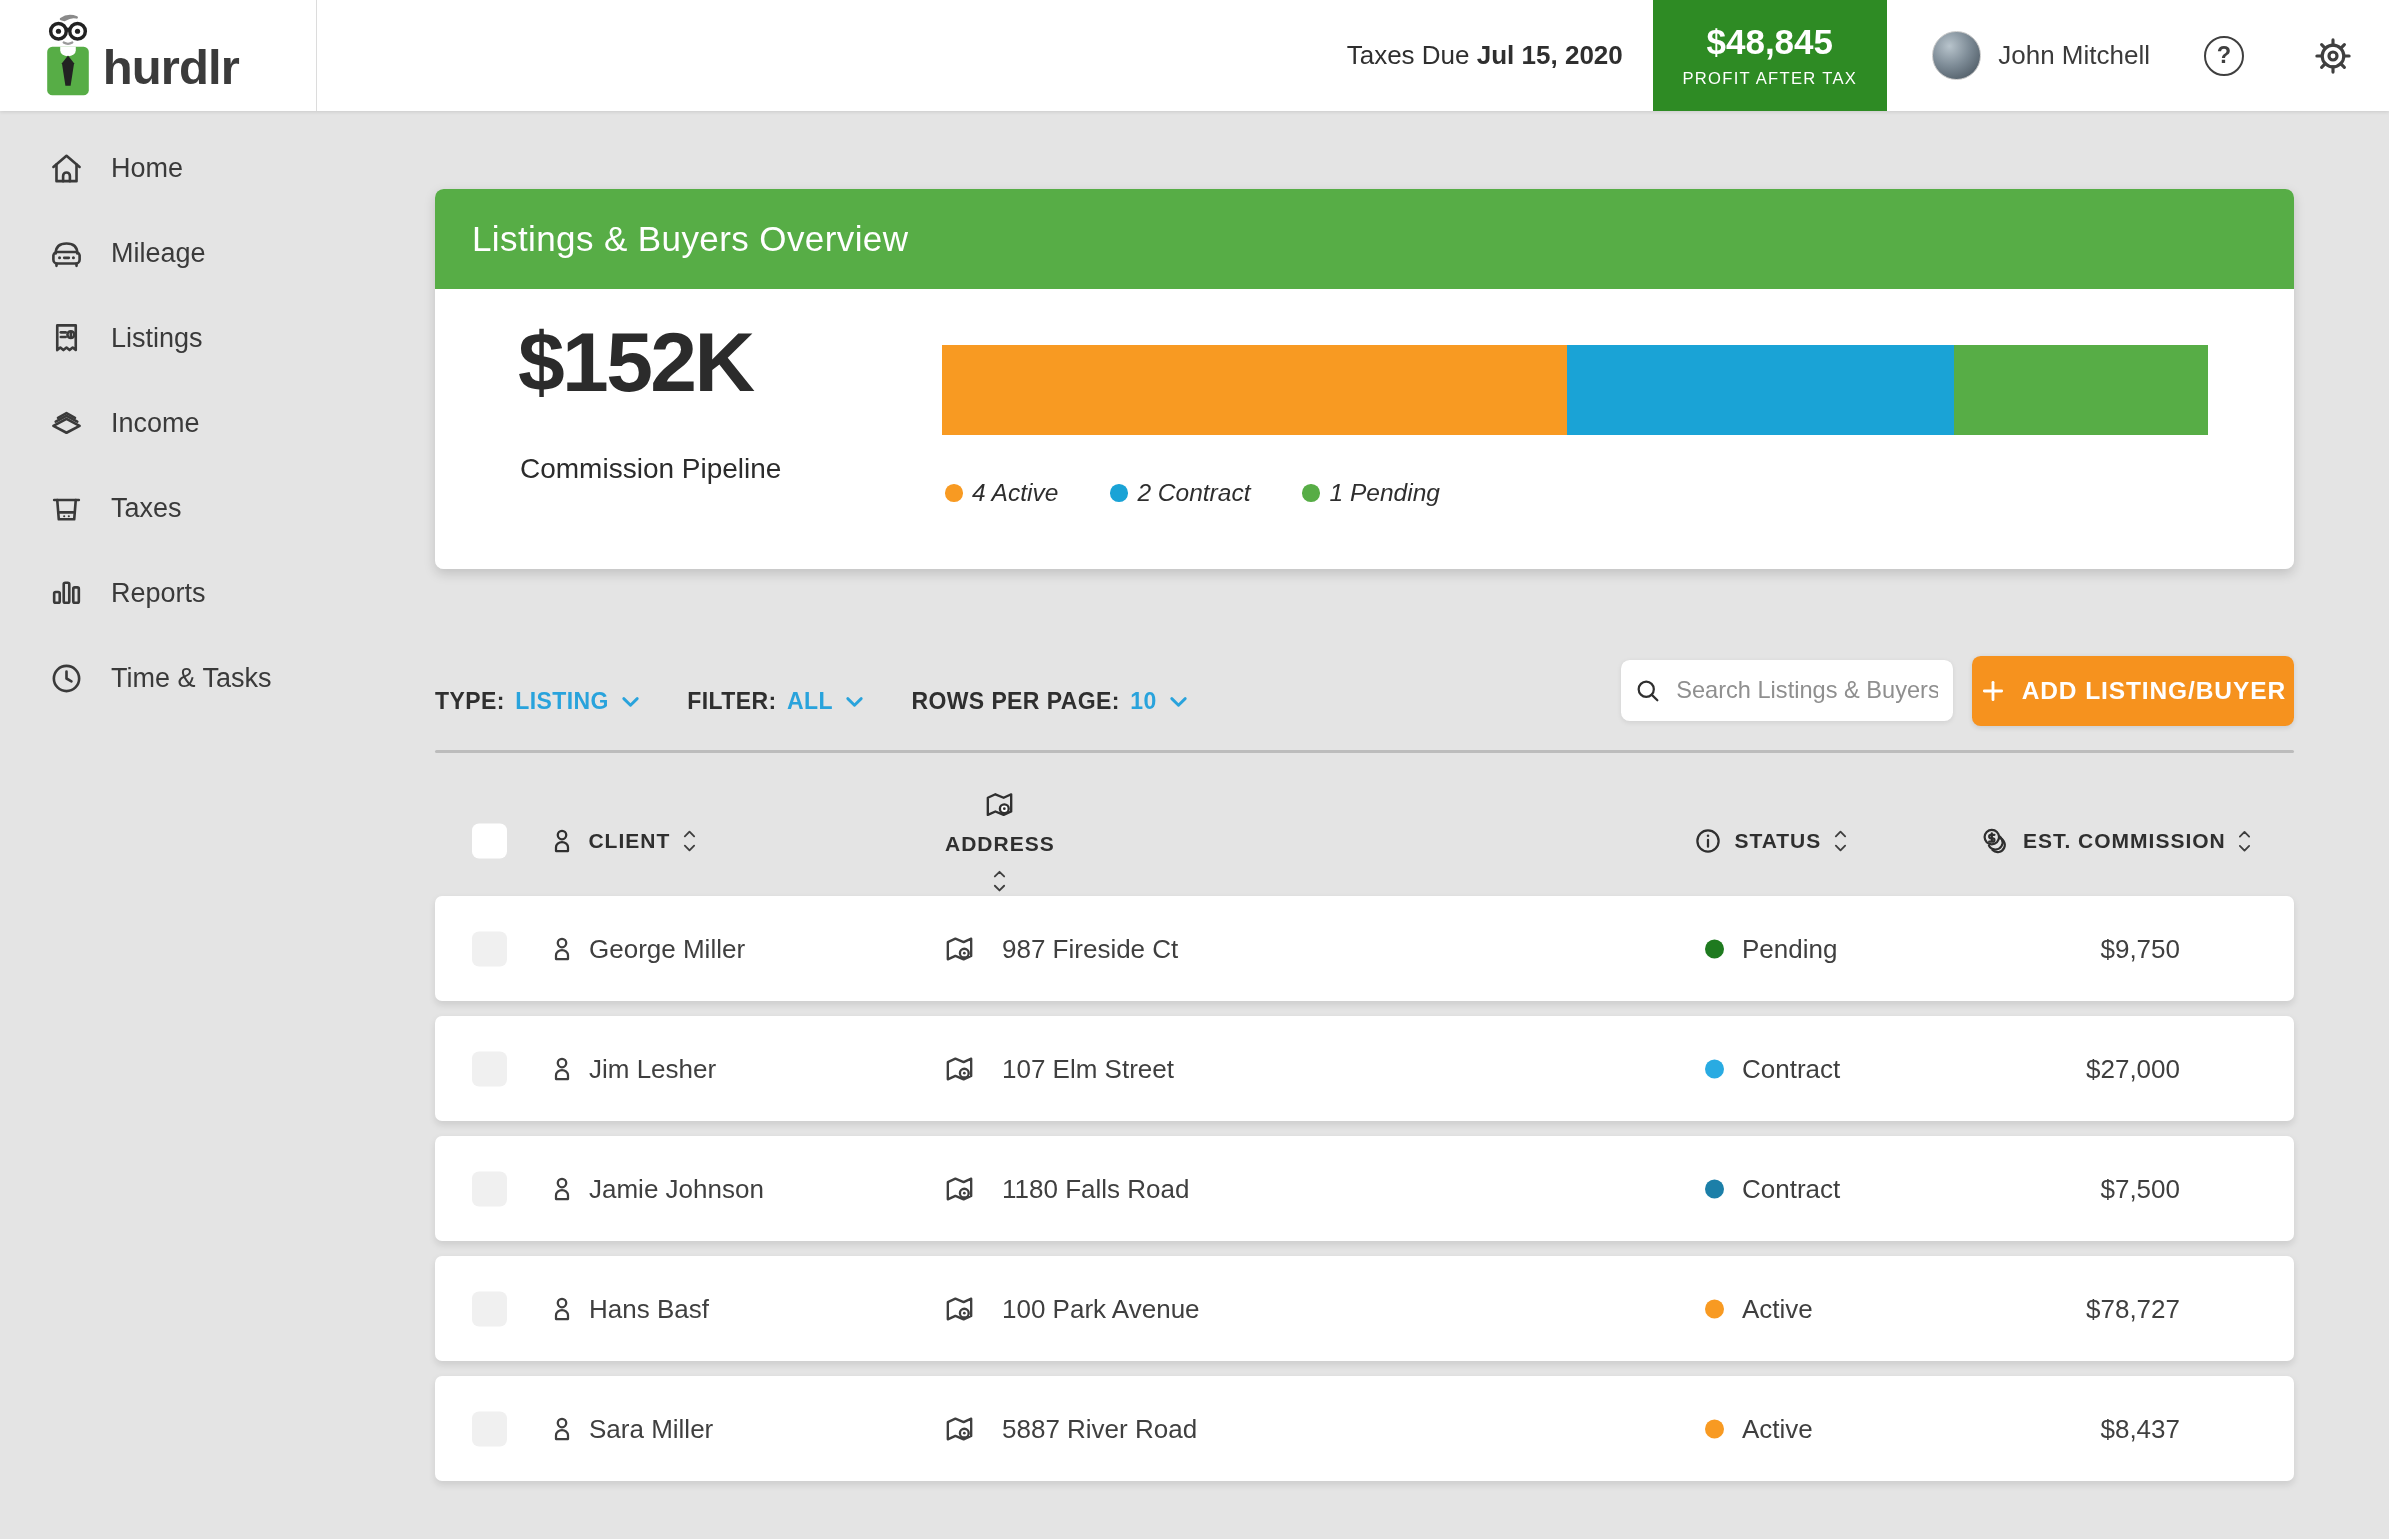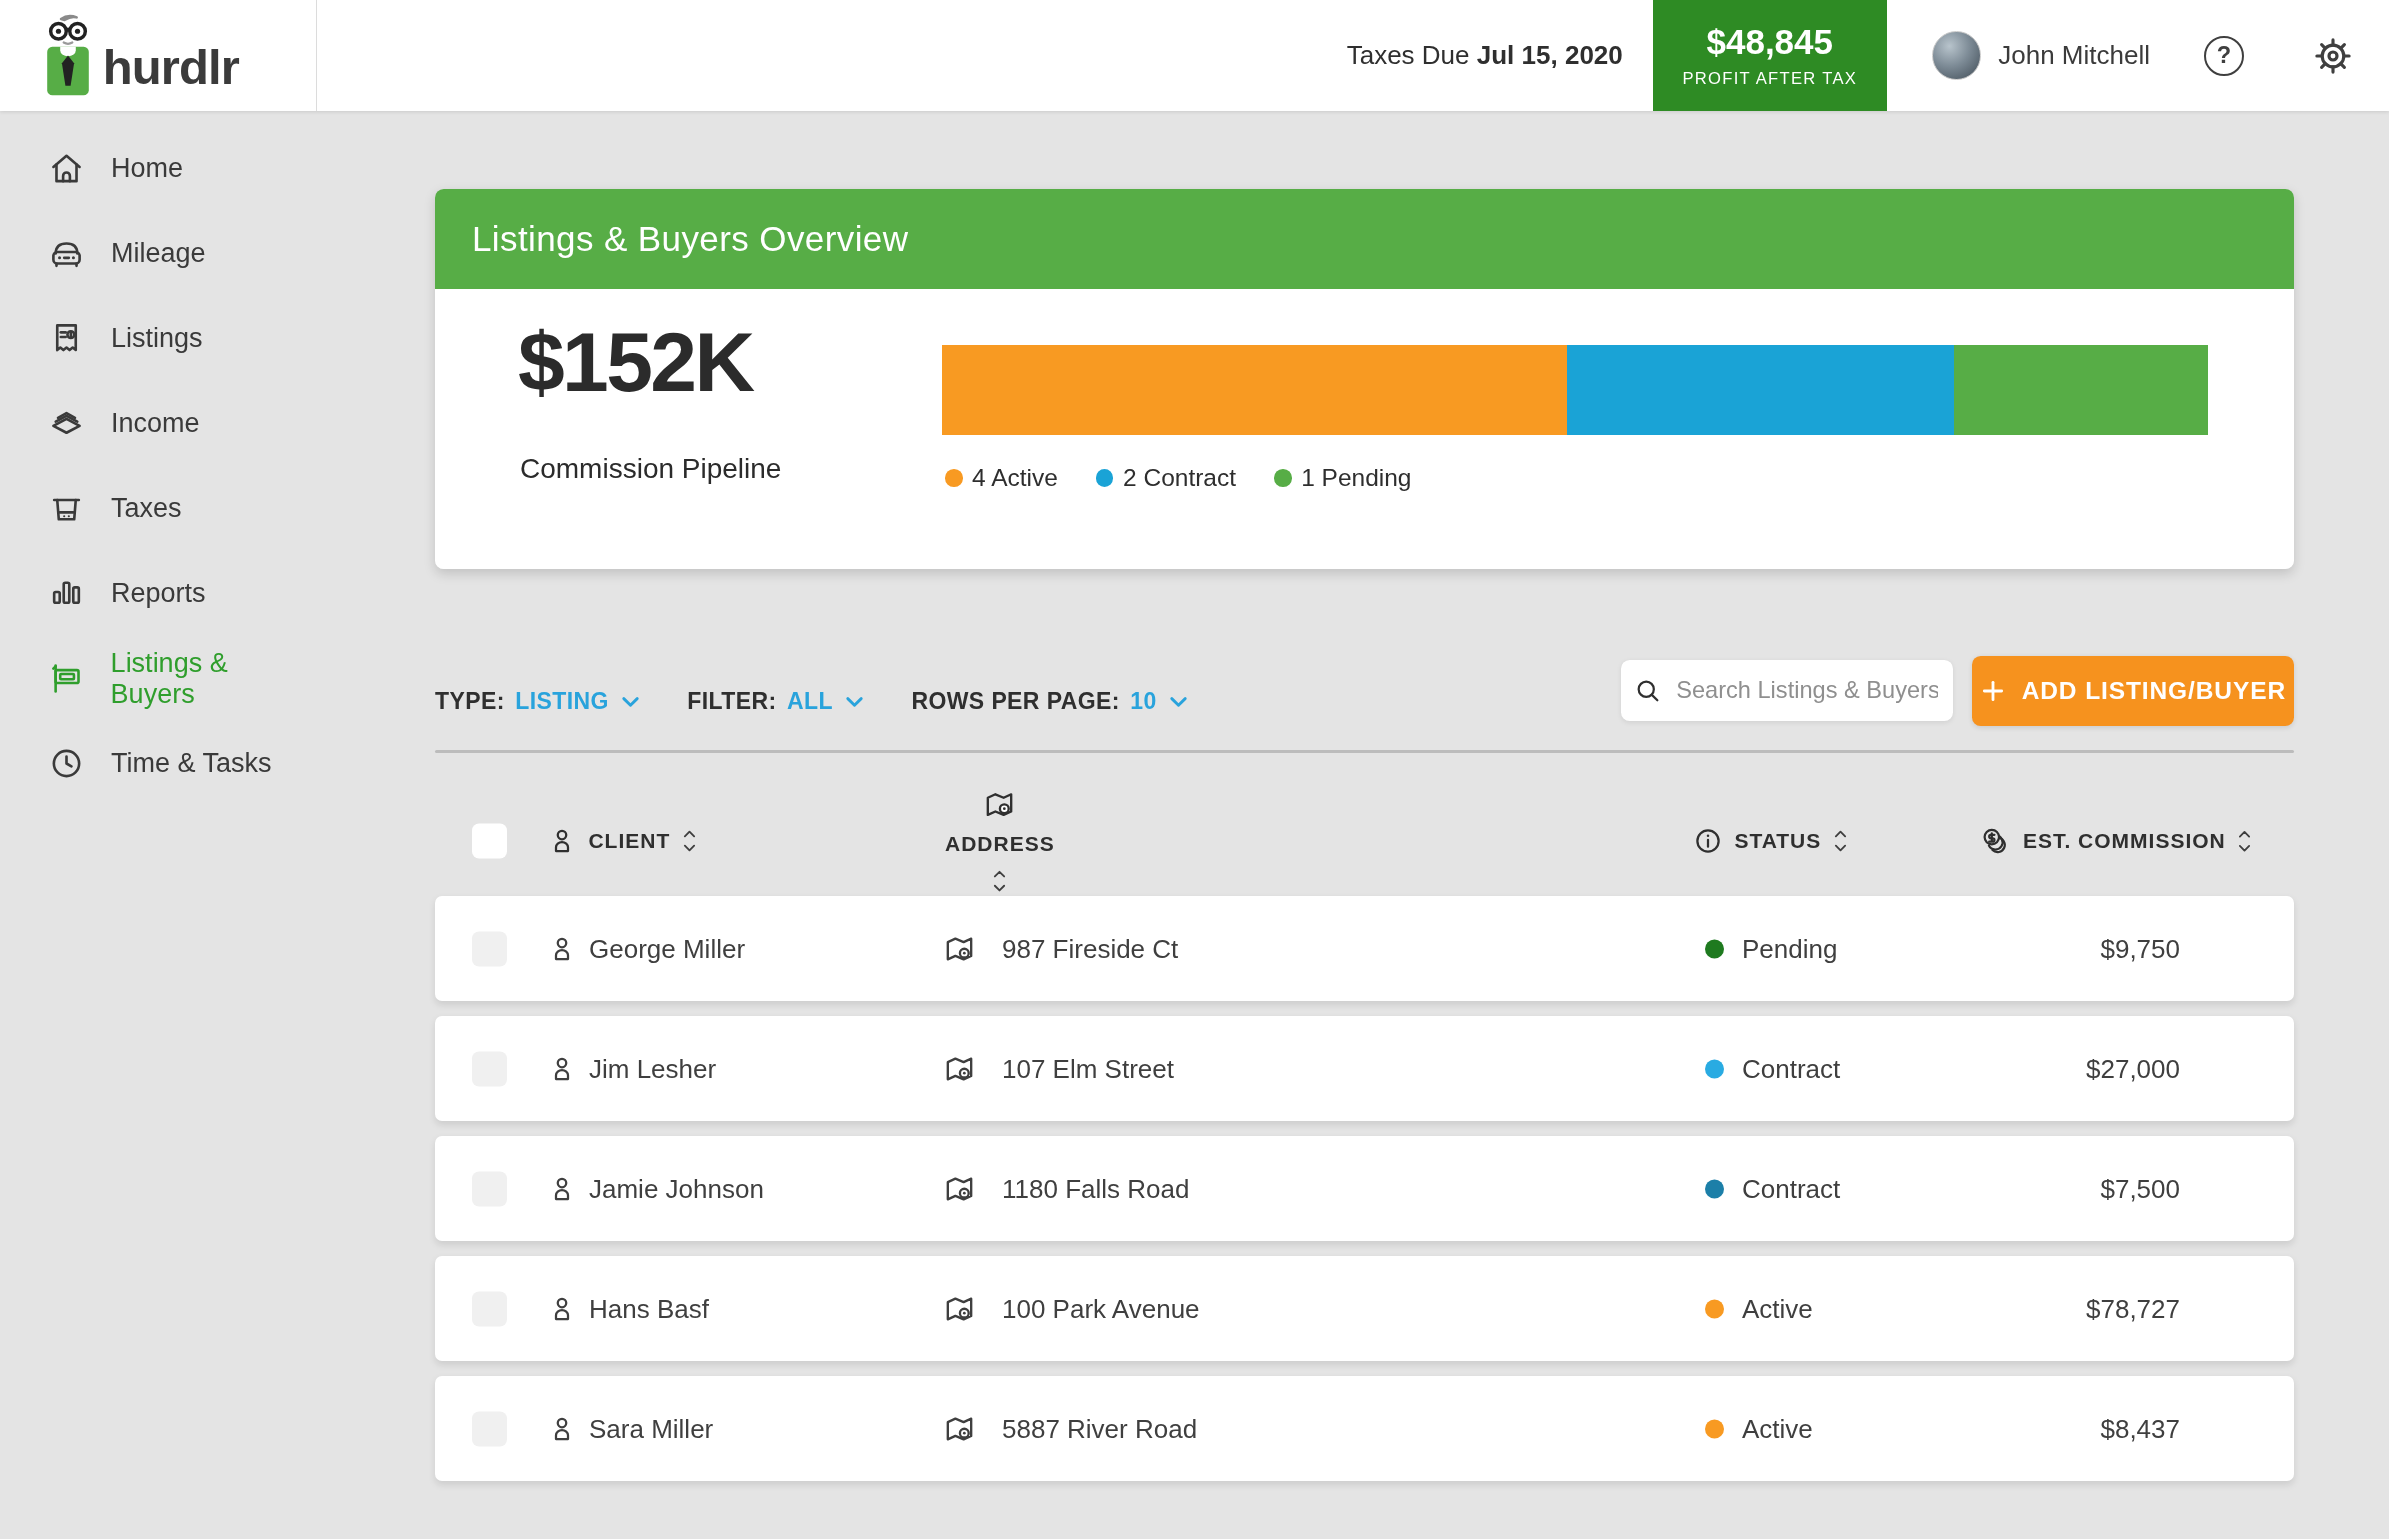--- a/index.html
+++ b/index.html
@@ -75,21 +75,21 @@
   .pipeline-total{
     position:absolute;left:83px;top:24.5px;
     font-size:84px;font-weight:700;letter-spacing:-2.6px;color:#2b2b2b;
   }
   .pipeline-label{position:absolute;left:85px;top:164px;font-size:28px;color:#2b2b2b;text-align:right;}
   .pipeline-bar{
     position:absolute;left:507px;top:56px;width:1266px;height:90px;
     display:flex;overflow:hidden;
   }
   .pipeline-bar .seg{height:100%;}
-  .legend{position:absolute;left:510px;top:175px;display:flex;gap:38px;align-items:center;}
+  .legend{position:absolute;left:510px;top:190px;display:flex;gap:52px;align-items:center;font-style:italic;}
   .legend-item{display:flex;align-items:center;gap:9.6px;}
   .legend-dot{width:17.5px;height:17.5px;border-radius:50%;}
   .legend-label{font-size:24.5px;color:#2e2e2e;}
 
   
   .toolbar{
     position:absolute;left:435px;top:654px;width:1859px;height:73px;
     display:flex;align-items:center;
   }
   .filters{display:flex;align-items:center;gap:45px;margin-top:21px;}
@@ -254,29 +254,20 @@
 
   <div class="side-item">
     <svg width="37" height="37" viewBox="0 0 24 24" fill="none" stroke-width="1.7" stroke-linejoin="round">
       <rect x="4" y="11" width="3.6" height="7" rx="1"></rect>
       <rect x="10.2" y="5" width="3.6" height="13" rx="1"></rect>
       <rect x="16.4" y="8" width="3.6" height="10" rx="1"></rect>
     </svg>
     <span class="lbl">Reports</span>
   </div>
 
-  <div class="side-item active">
-    <svg width="37" height="37" viewBox="0 0 24 24" fill="none" stroke-width="1.7" stroke-linecap="round" stroke-linejoin="round">
-      <line x1="5" y1="3.5" x2="5" y2="20.5"></line>
-      <line x1="3.5" y1="5.5" x2="5" y2="4"></line>
-      <rect x="5" y="6.5" width="15" height="8.5" rx="1"></rect>
-      <rect x="8" y="9" width="9" height="3.5" rx=".5"></rect>
-    </svg>
-    <span class="lbl">Listings &amp; Buyers</span>
-  </div>
 
   <div class="side-item">
     <svg width="37" height="37" viewBox="0 0 24 24" fill="none" stroke-width="1.7" stroke-linecap="round" stroke-linejoin="round">
       <circle cx="12" cy="12" r="8.2"></circle>
       <path d="M12 7.5 V12 L15.2 13.8"></path>
     </svg>
     <span class="lbl">Time &amp; Tasks</span>
   </div>
 </div>
 

